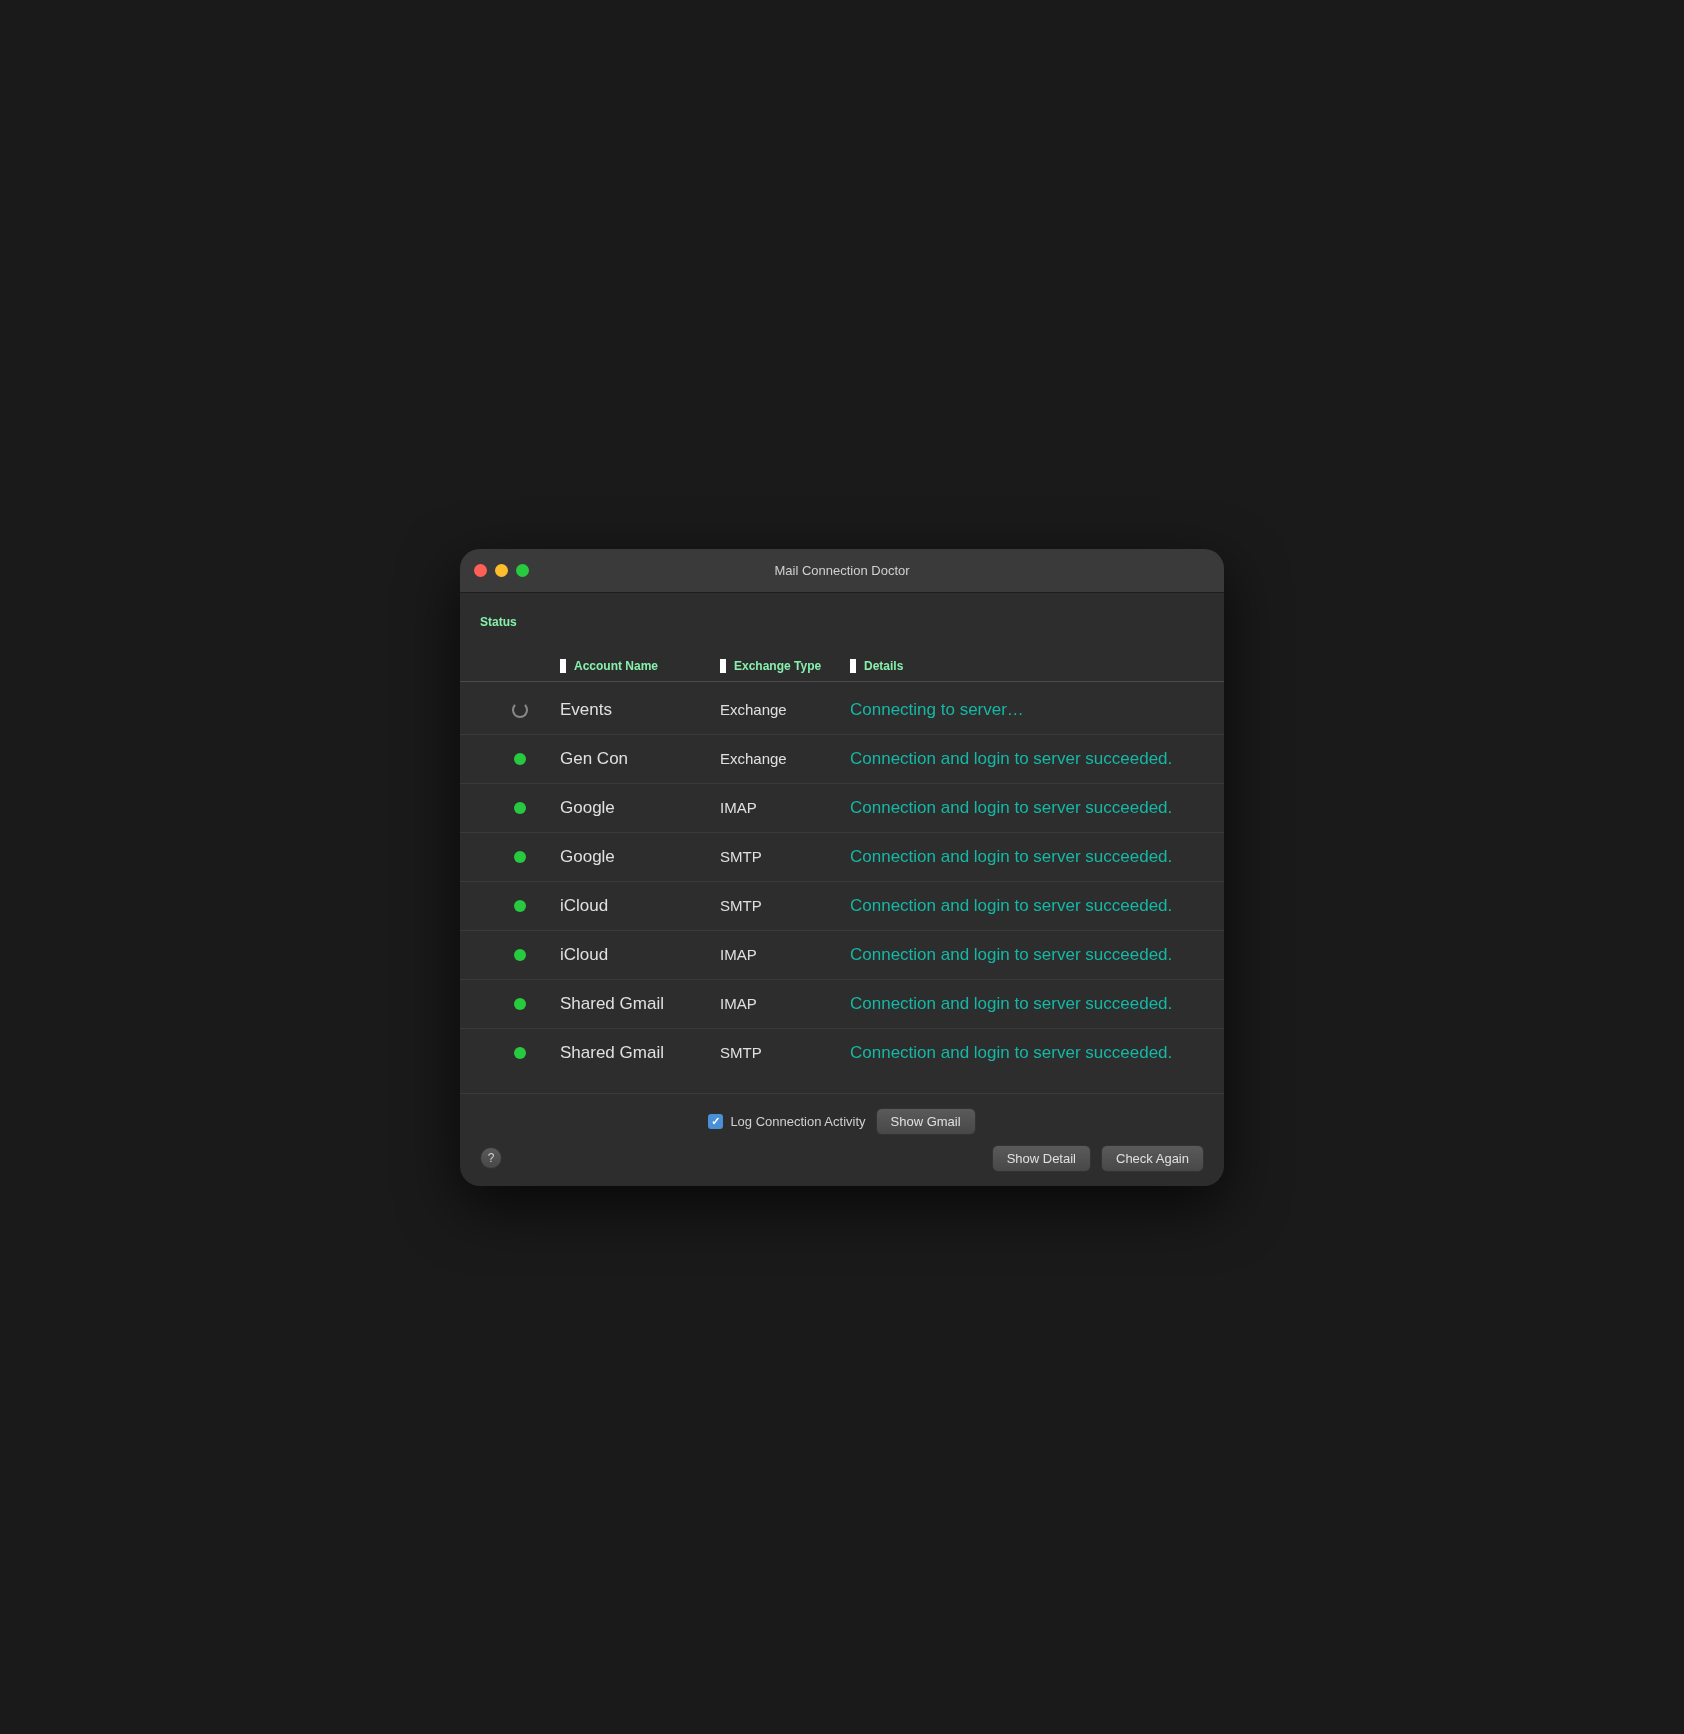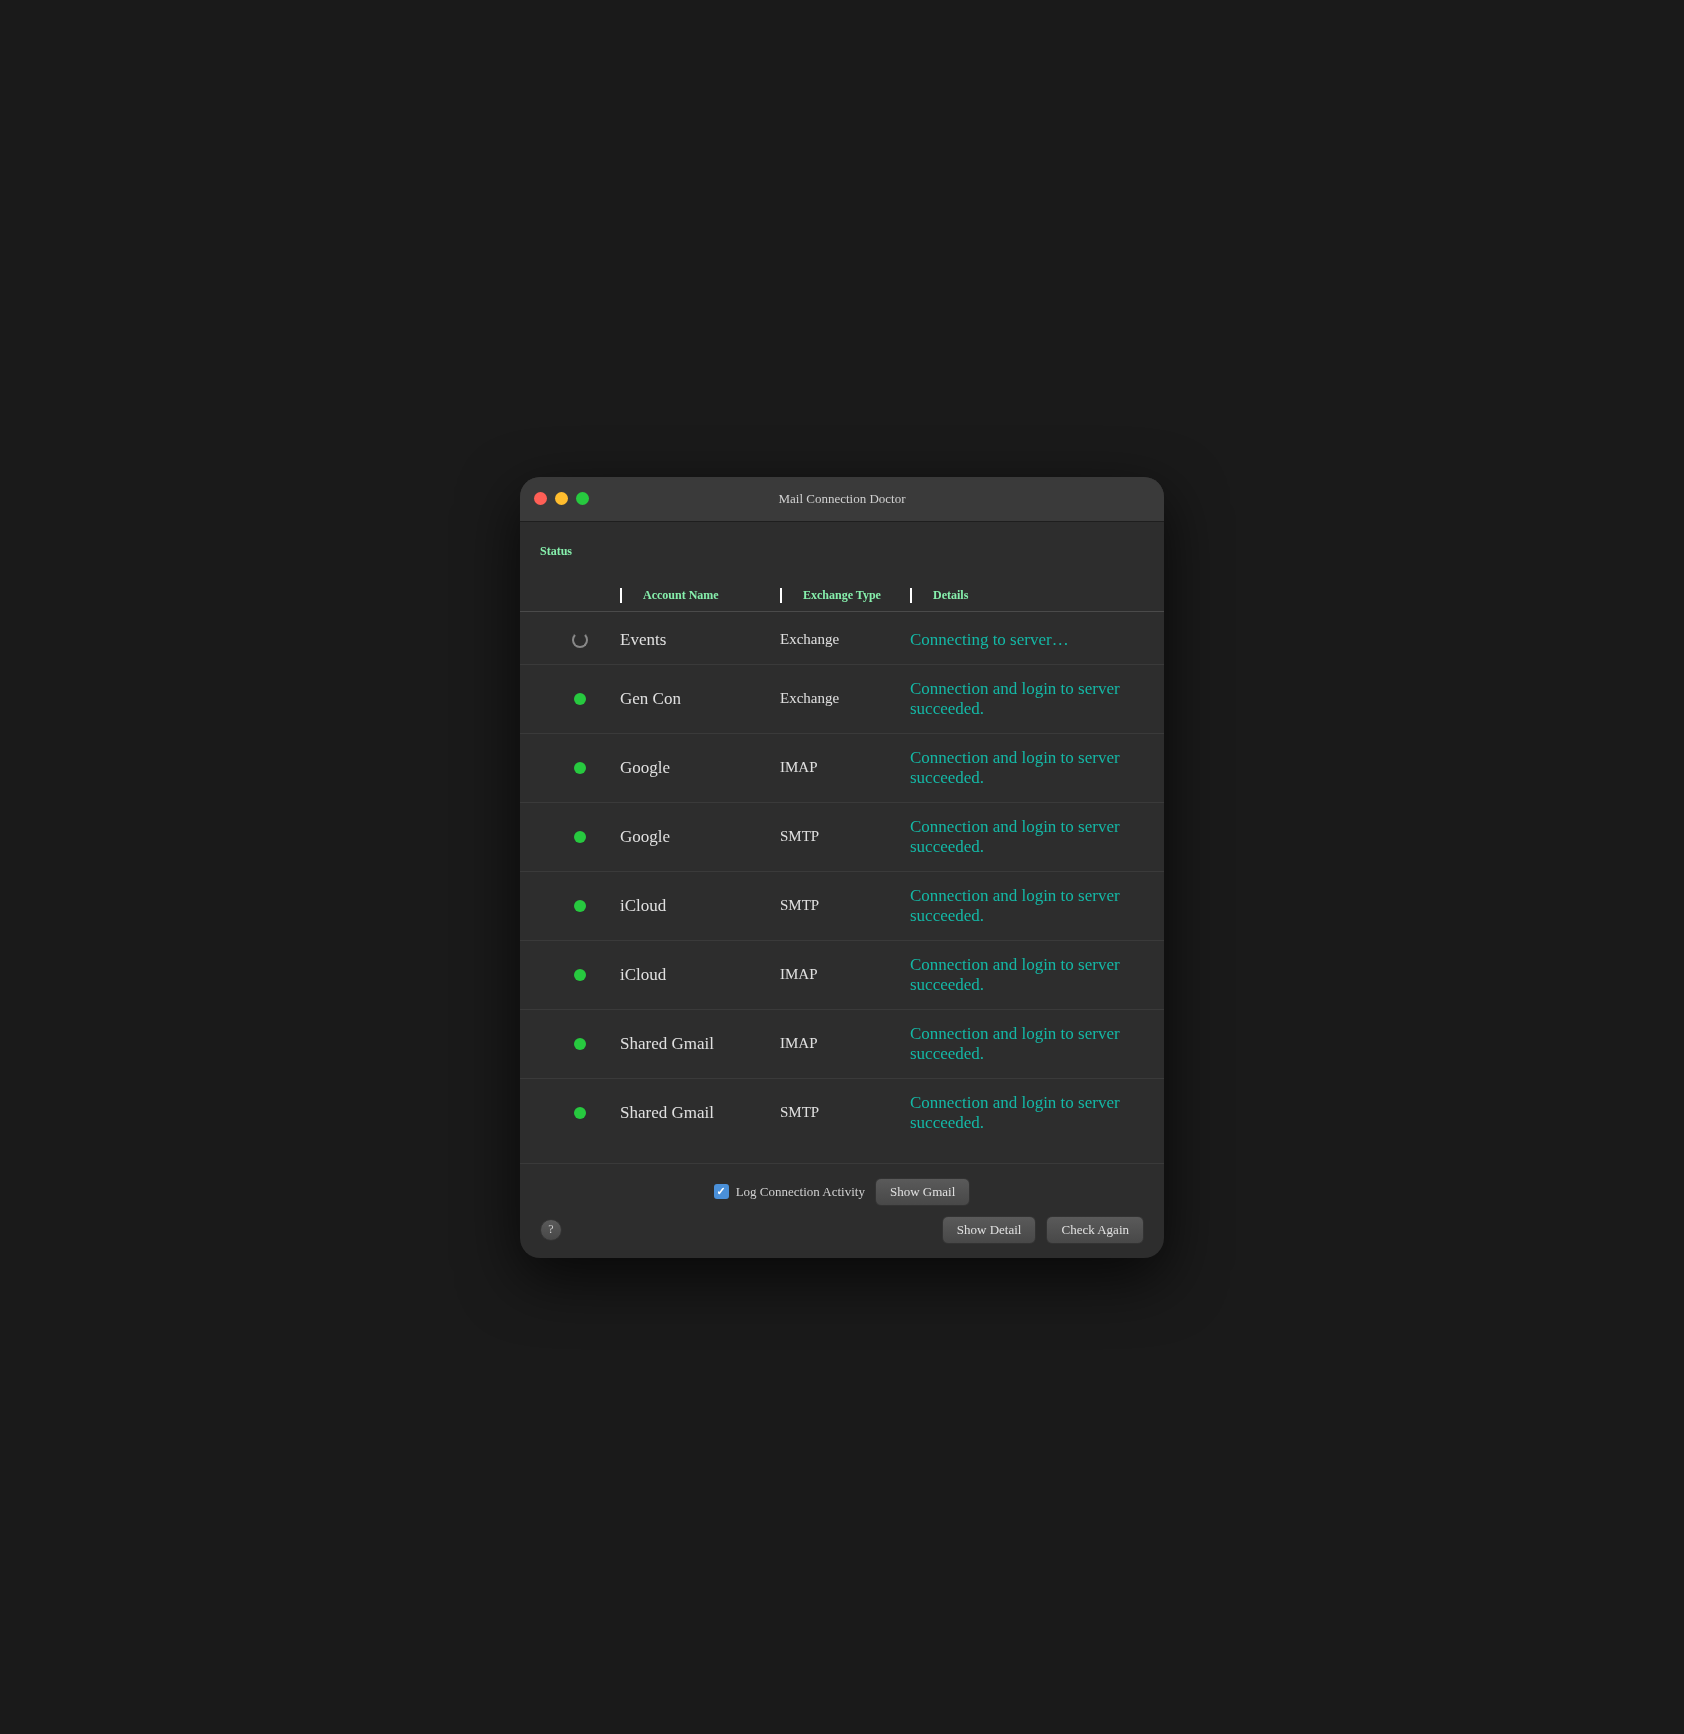--- a/index.html
+++ b/index.html
@@ -11,26 +11,25 @@
     body {
       background: #1a1a1a;
       display: flex;
       justify-content: center;
       align-items: center;
       min-height: 100vh;
       font-family: -apple-system, BlinkMacSystemFont, "San Francisco", "Helvetica Neue", sans-serif;
     }
 
     .window {
-      width: 644px;
+      width: 764px;
       background: #2d2d2d;
       border-radius: 20px;
       box-shadow: 0 20px 60px rgba(0,0,0,0.7);
       overflow: hidden;
-      font-family: Liberation Serif, serif;
     }
 
     .titlebar {
       background: #3a3a3a;
       padding: 14px 16px;
       display: flex;
       align-items: center;
       justify-content: center;
       position: relative;
       border-bottom: 1px solid #1e1e1e;
@@ -72,22 +71,22 @@
       margin-bottom: 4px;
     }
 
     .table-header-cell {
       color: #86efac;
       font-size: 12px;
       font-weight: 600;
     }
 
     .table-header-cell:not(:first-child) {
-      border-left: 2px solid #ffffff;
-      padding-left: 21px;
+      border-left: 6px solid #ffffff;
+      padding-left: 8px;
       margin-top: 44px;
     }
 
     .table-row {
       display: grid;
       grid-template-columns: 80px 160px 130px 1fr;
       padding: 14px 20px;
       border-bottom: 1px solid #3a3a3a;
       align-items: center;
     }

